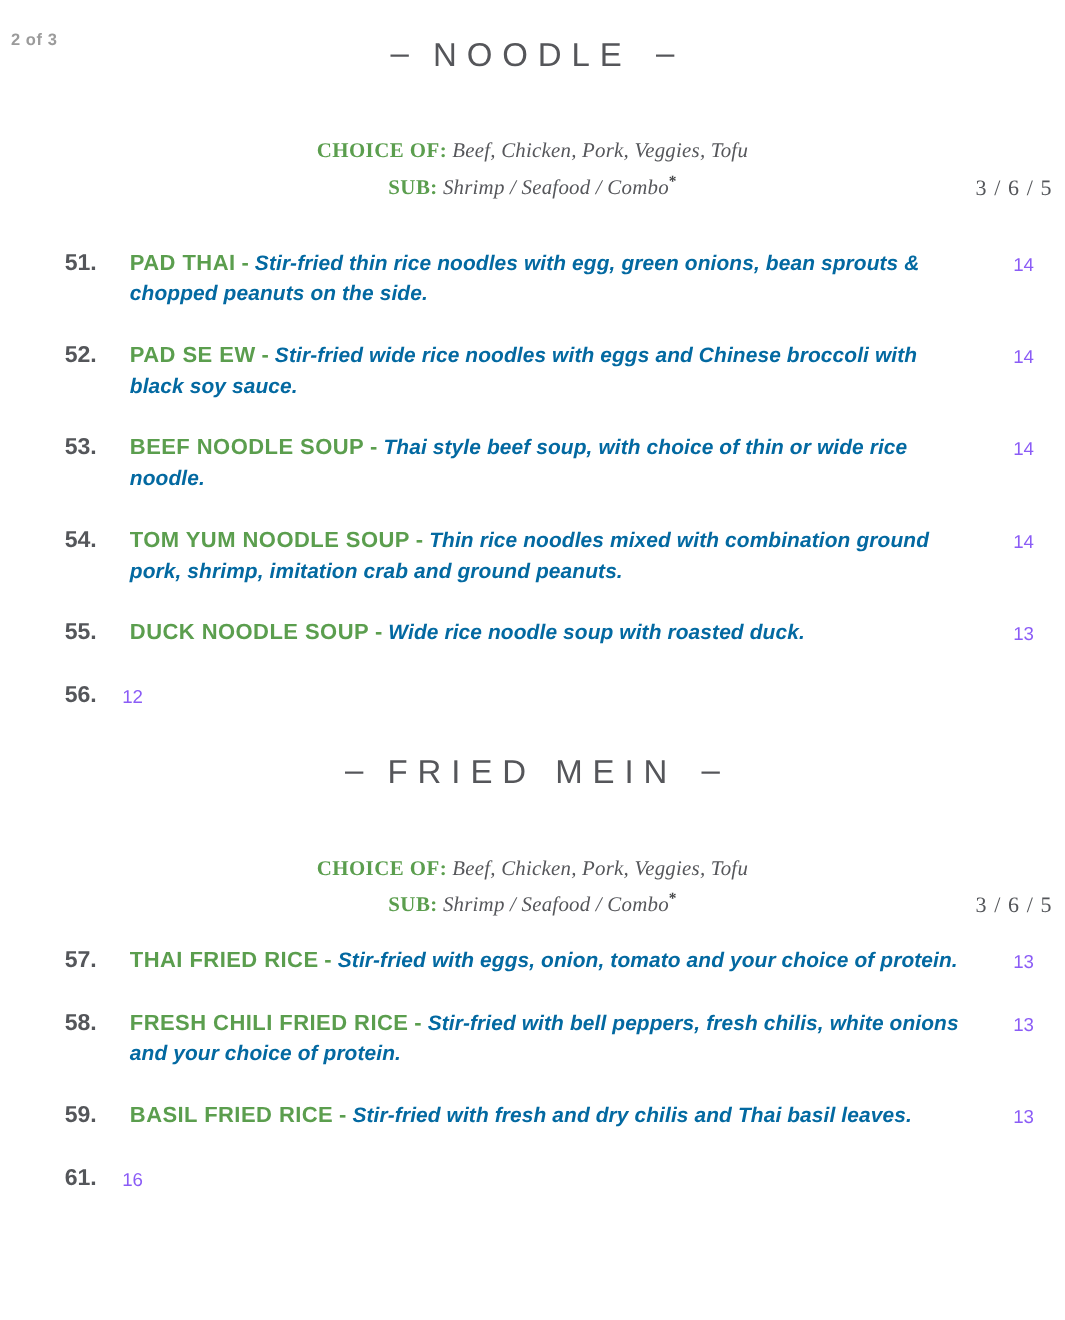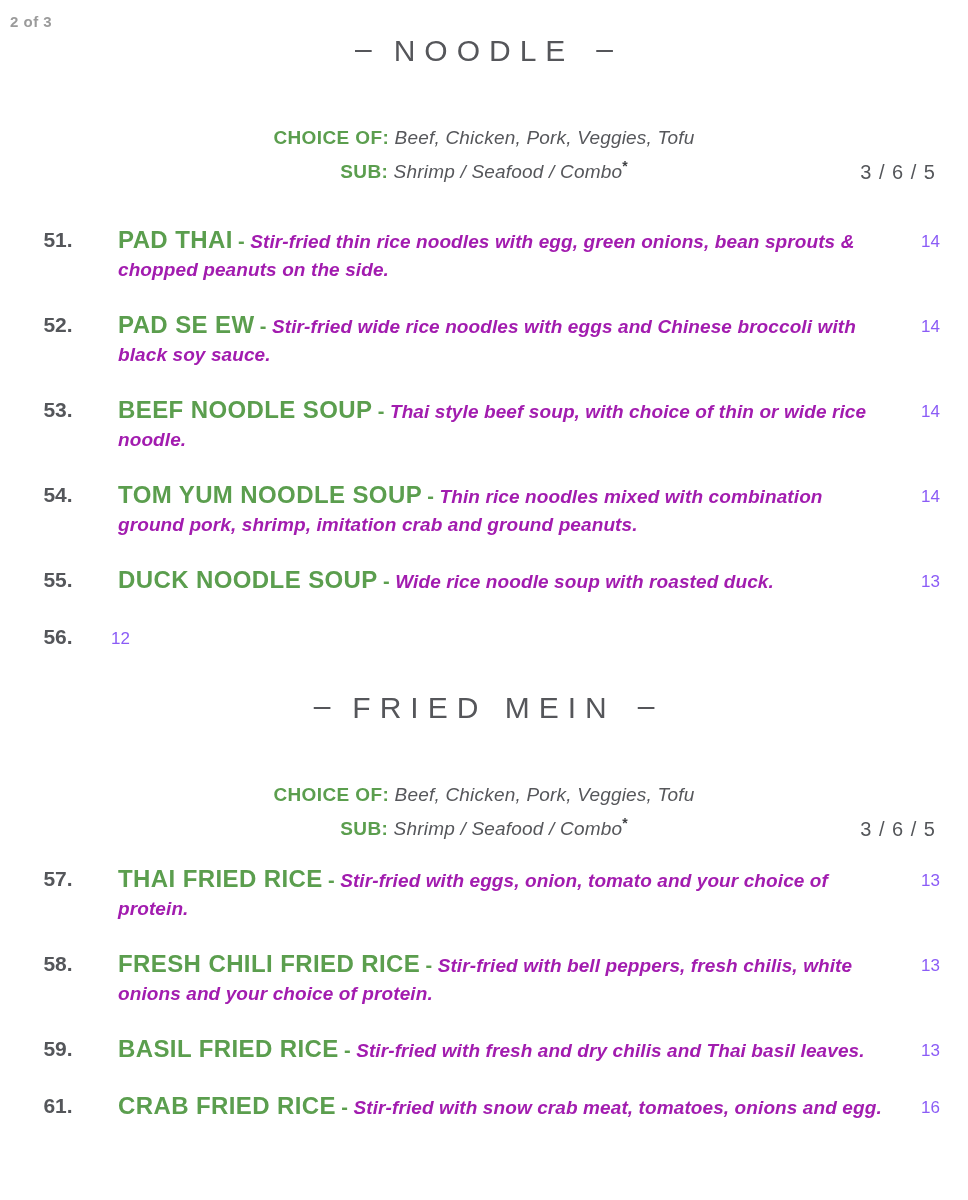--- a/index.html
+++ b/index.html
@@ -10,21 +10,21 @@
   body {
     width: 968px;
     height: 1200px;
     position: relative;
     font-family: "Liberation Sans", sans-serif;
     color: #515257;
     overflow: hidden;
   }
   .page-num {
     position: absolute;
-    top: 13px;
+    top: 28px;
     left: 10px;
     font-size: 15px;
     font-weight: 700;
     letter-spacing: 0.5px;
     color: #9b9b9b;
   }
   .section-title {
     display: flex;
     justify-content: center;
     align-items: center;
@@ -41,20 +41,21 @@
   }
   #noodles-title { padding-top: 12px; }
   #fried-rice-title { margin-top: 36px; }
   .notes {
     position: relative;
     text-align: center;
     font-size: 19px;
     line-height: 28px;
     margin-top: 54px;
     padding: 0 28px;
+    font-family: Liberation Serif, serif;
   }
   .notes .label {
     color: #5b9e4e;
     font-weight: 600;
     letter-spacing: 0.4px;
   }
   .notes .val {
     color: #56575b;
     font-style: italic;
     font-weight: 400;
@@ -62,21 +63,21 @@
   }
   .notes .star {
     font-weight: 900;
     font-style: normal;
     font-size: 14px;
     vertical-align: 7px;
     color: #3f4043;
   }
   .notes .sub-prices {
     position: absolute;
-    right: 32px;
+    right: 11px;
     bottom: 0;
     font-size: 20px;
     font-weight: 400;
     color: #54565a;
     letter-spacing: 1px;
     font-style: normal;
   }
   .items {
     margin-top: 40px;
     padding: 0 28px;
@@ -84,46 +85,46 @@
   #fried-rice-items { margin-top: 22px; }
   .item {
     display: flex;
     align-items: flex-start;
     margin-bottom: 27px;
   }
   .item:last-child { margin-bottom: 0; }
   .item .num {
     flex: none;
     width: 60px;
-    text-align: center;
+    text-align: right;
     font-size: 21px;
     font-weight: 700;
     color: #54565a;
     line-height: 28px;
   }
   .item .content {
     flex: 1 1 auto;
     padding-left: 30px;
     padding-right: 14px;
     font-size: 19px;
     line-height: 28px;
   }
   .item .name {
     color: #5b9e4e;
     font-weight: 700;
-    font-size: 24px;
+    font-size: 20px;
     letter-spacing: 0.4px;
   }
   .item .sep {
     color: #5b9e4e;
     font-weight: 700;
     font-size: 20px;
   }
   .item .desc {
-    color: #a21caf;
+    color: #0369a1;
     font-style: italic;
     font-weight: 700;
     letter-spacing: 0.1px;
   }
   .item .price {
     flex: none;
     width: 42px;
     text-align: right;
     font-size: 17px;
     font-weight: 400;
@@ -256,21 +257,16 @@
       <span class="name">BASIL FRIED RICE</span>
       <span class="sep"> - </span>
       <span class="desc">Stir-fried with fresh and dry chilis and Thai basil leaves.</span>
     </div>
     <div class="price">13</div>
   </div>
 
 
   <div class="item">
     <div class="num">61.</div>
-    <div class="content">
-      <span class="name">CRAB FRIED RICE</span>
-      <span class="sep"> - </span>
-      <span class="desc">Stir-fried with snow crab meat, tomatoes, onions and egg.</span>
-    </div>
     <div class="price">16</div>
   </div>
 </div>
 </div>
 
 </body></html>

